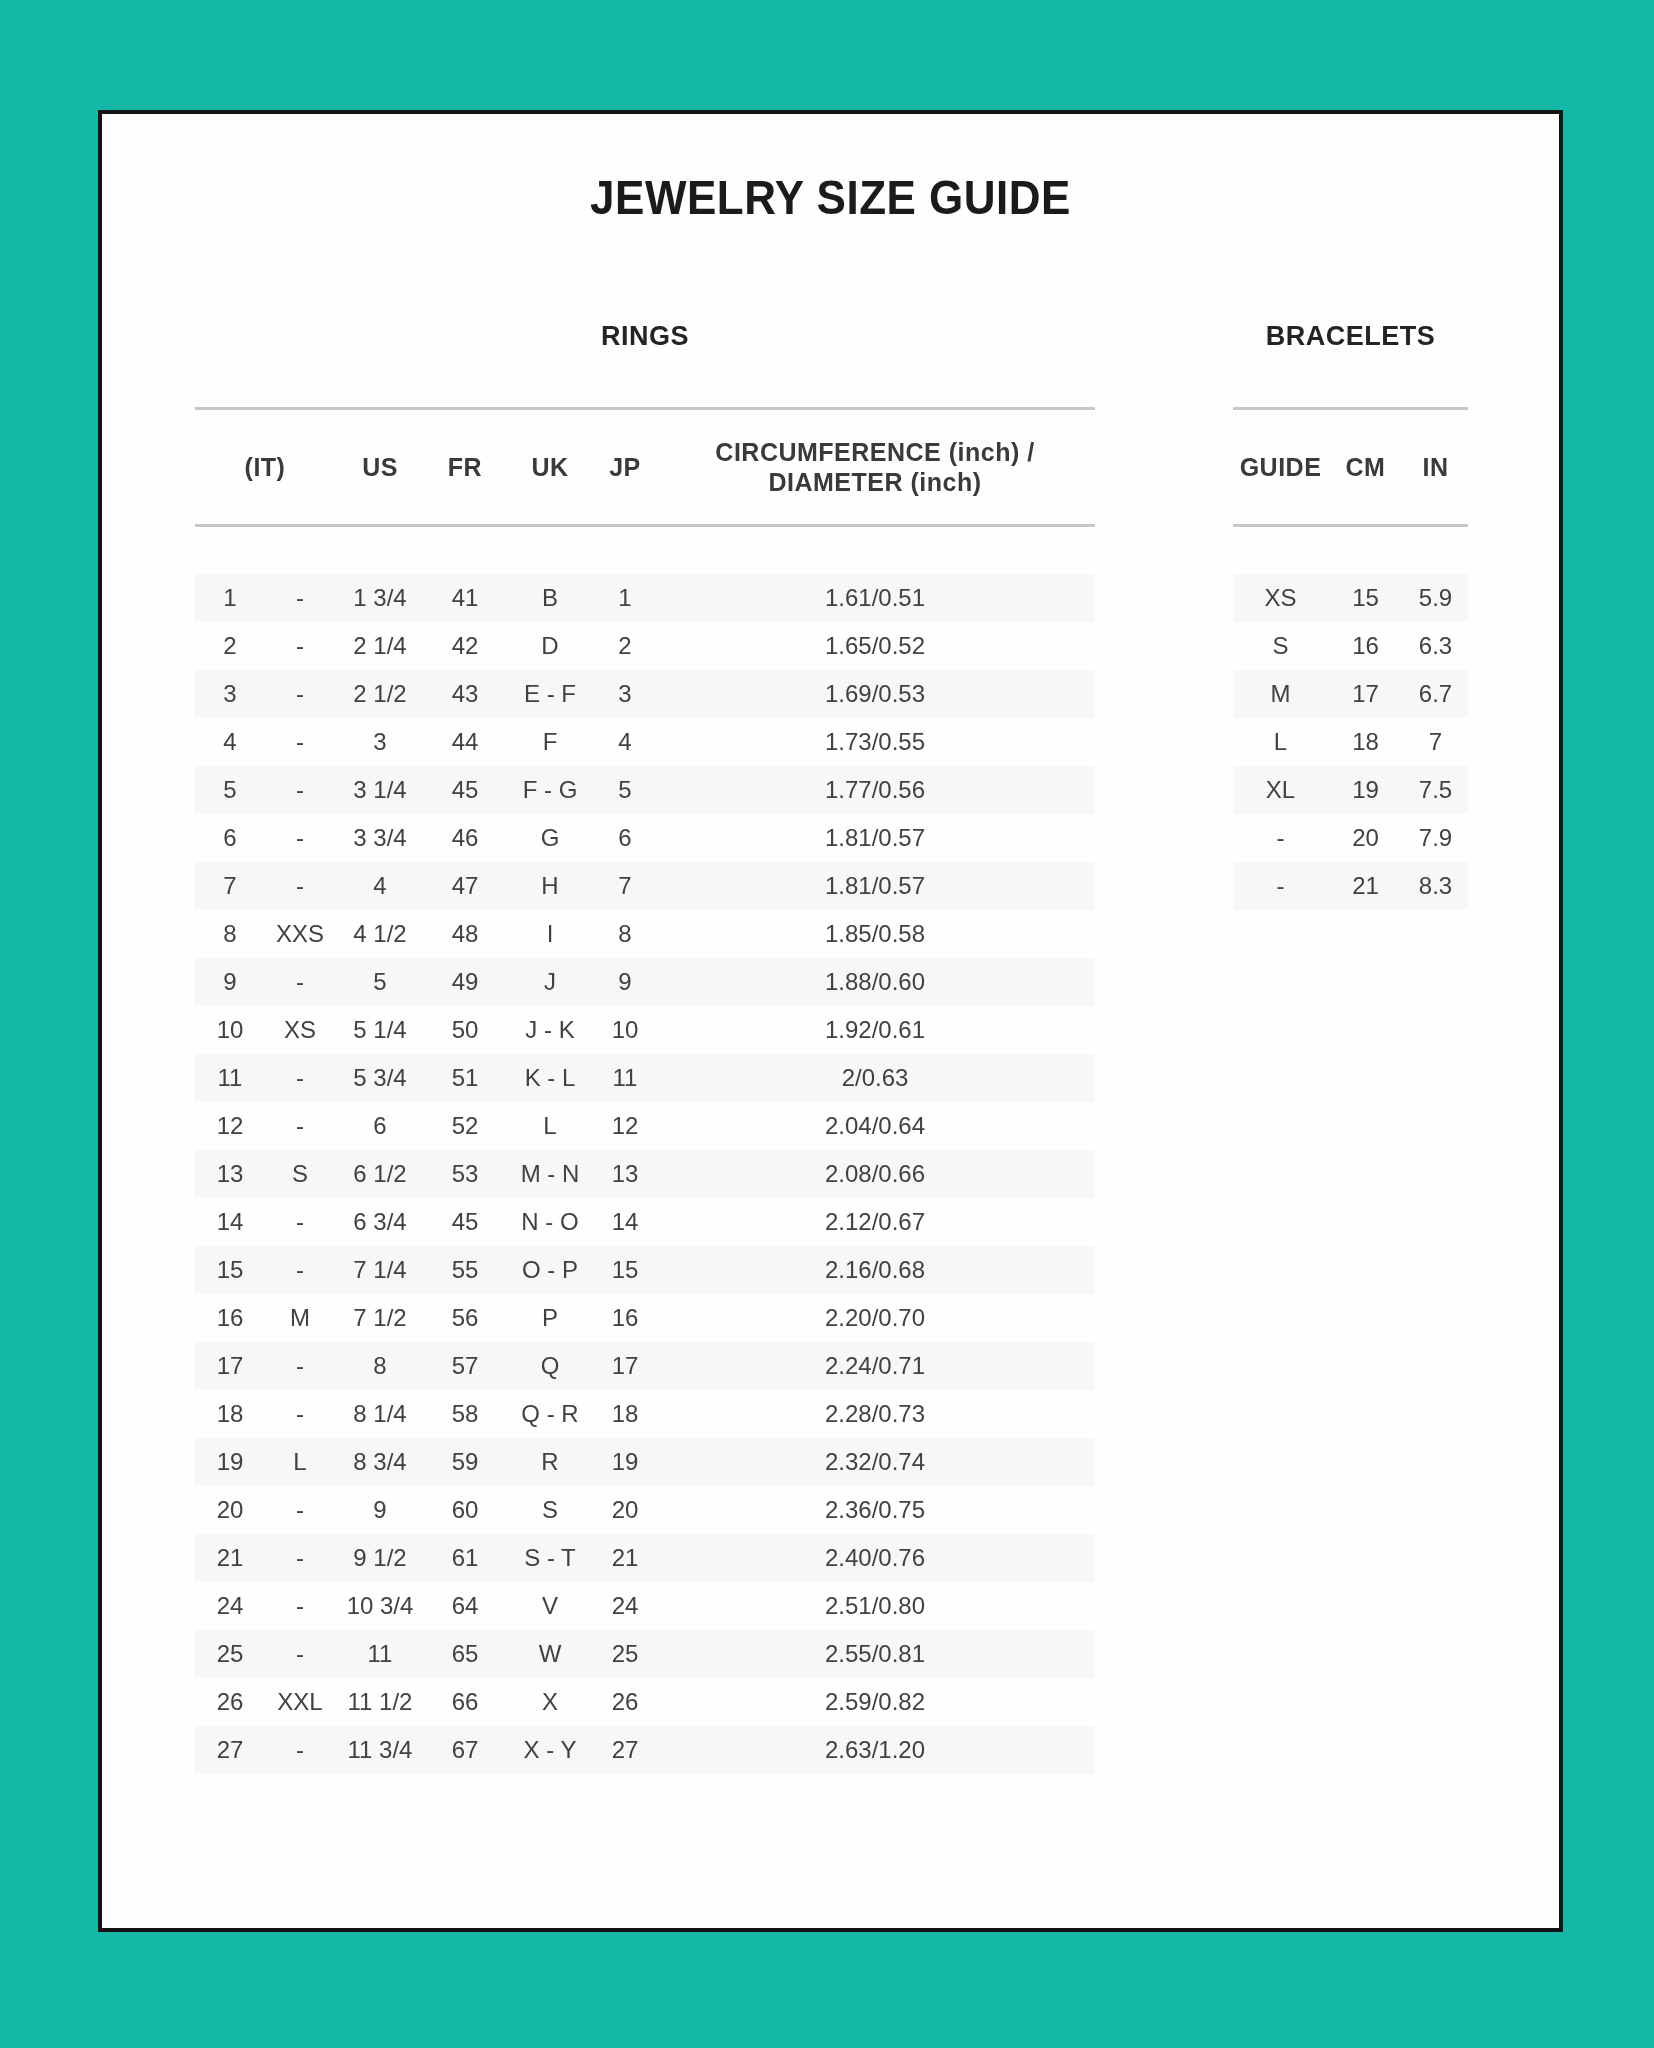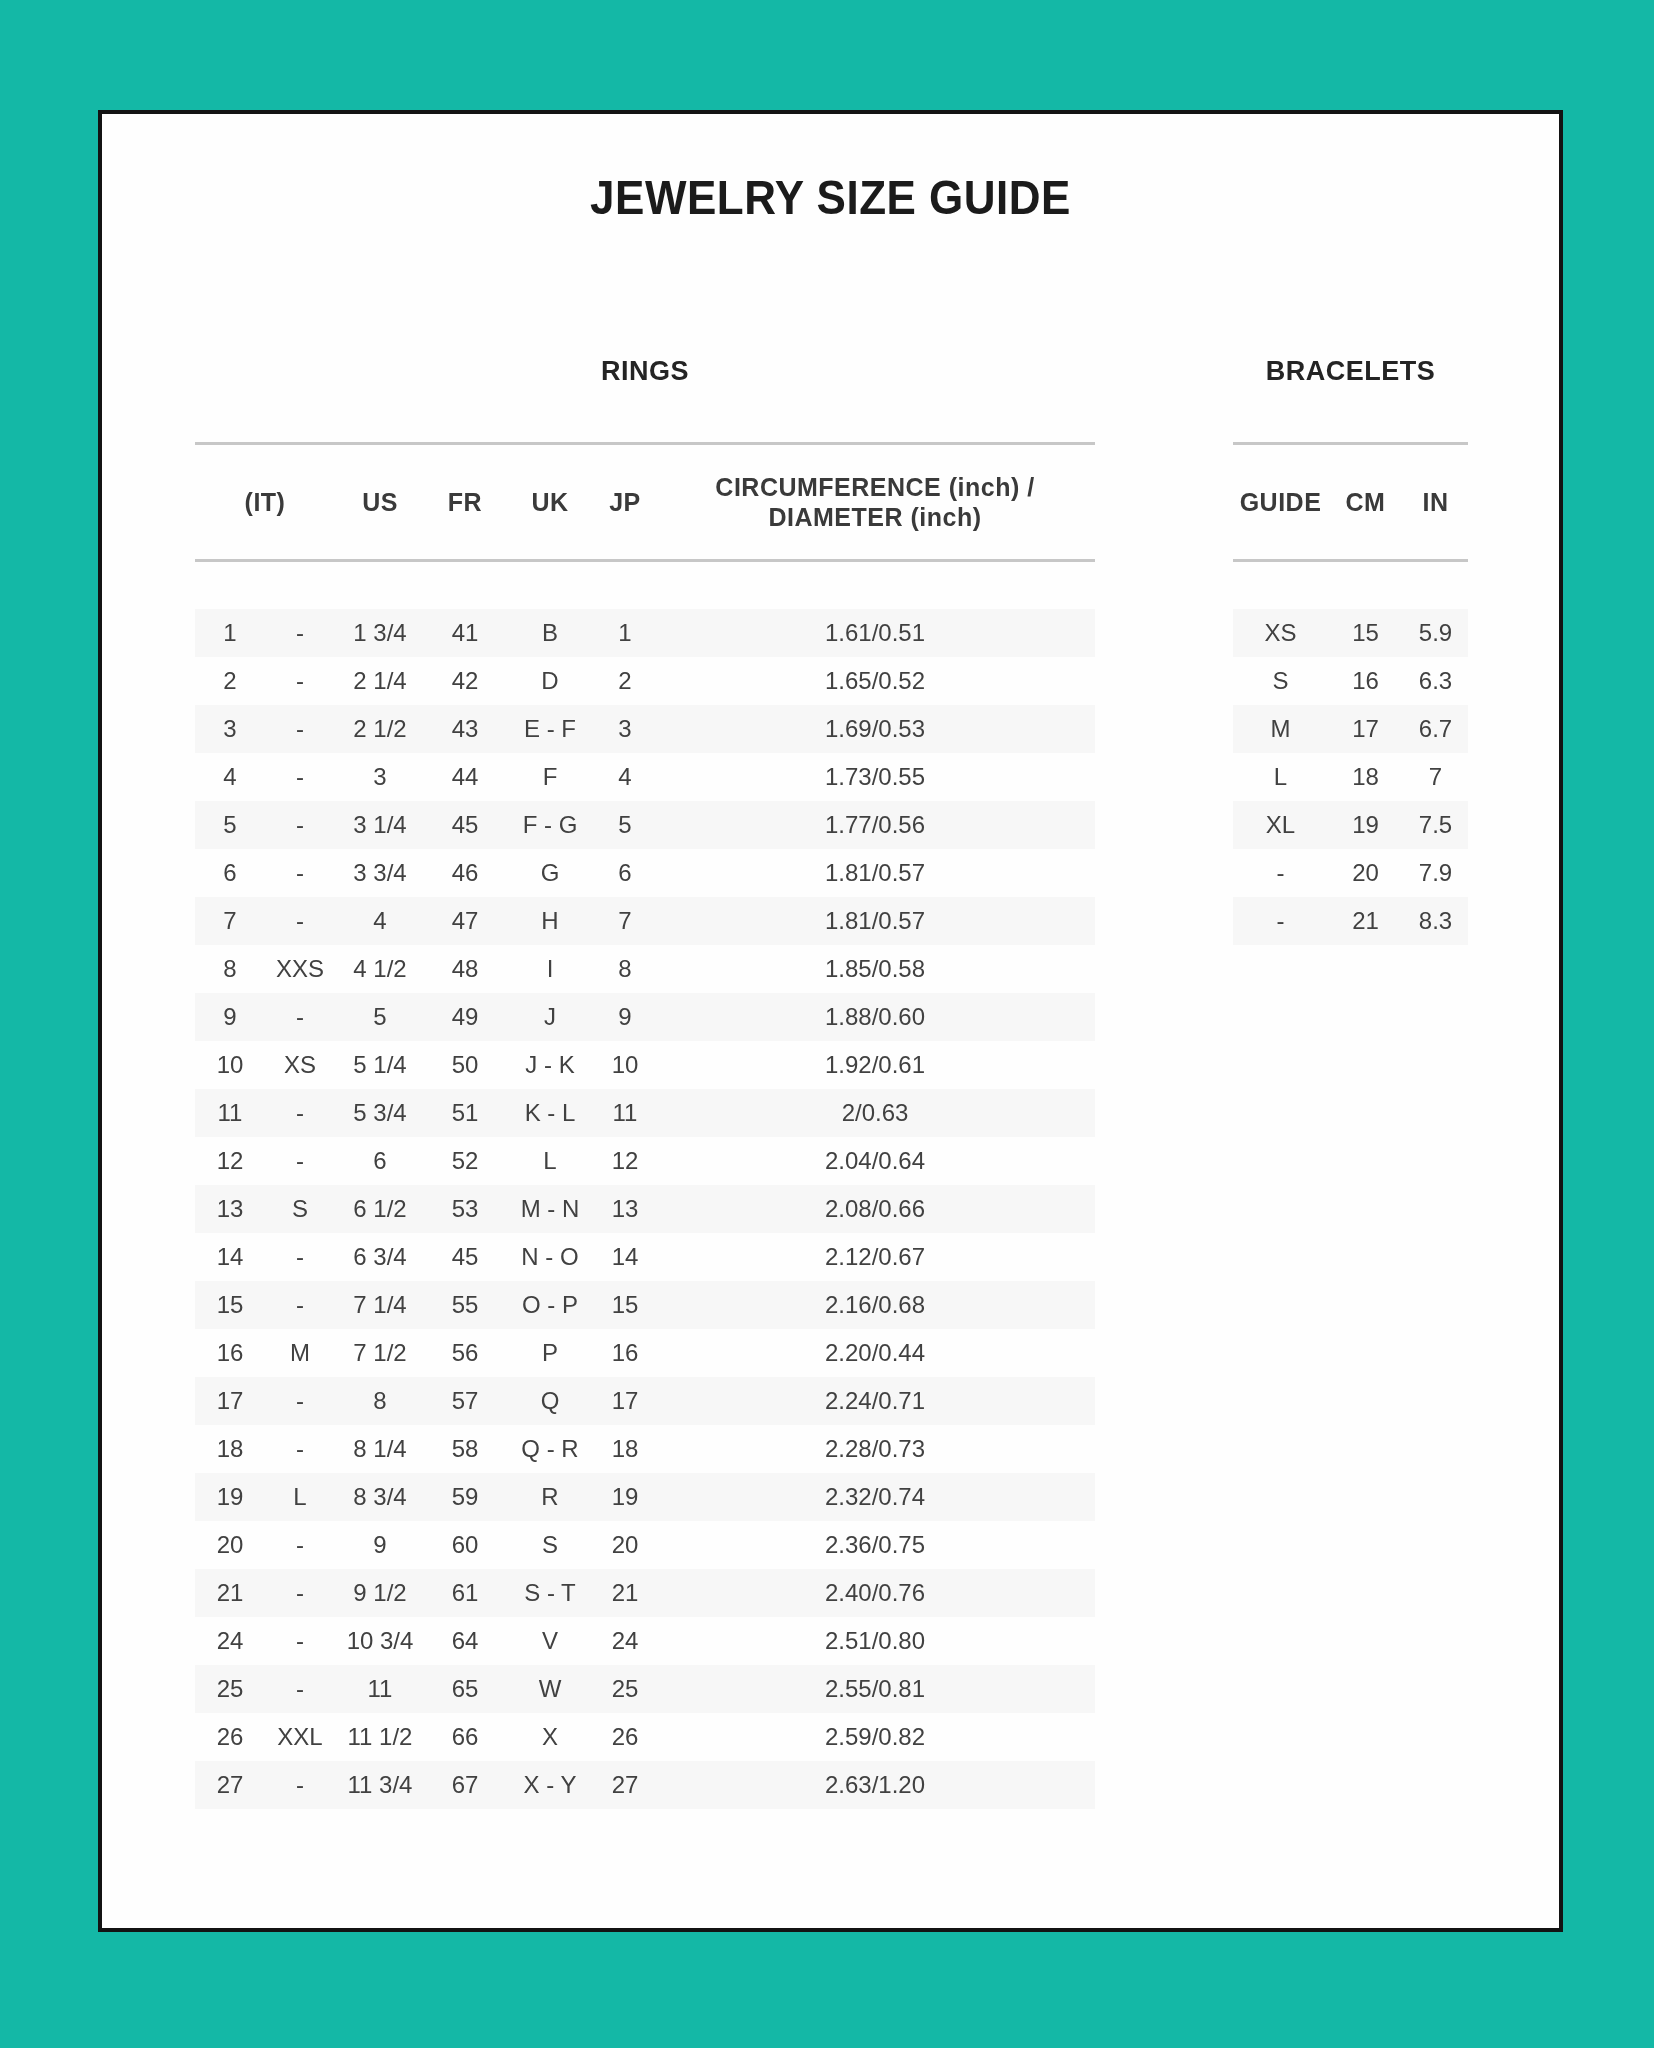--- a/index.html
+++ b/index.html
@@ -24,21 +24,21 @@
     position: absolute;
     left: 98px; right: 91px; top: 170px;
     text-align: center;
     font-size: 44px;
     font-weight: bold;
     letter-spacing: 0.5px;
     color: #1b1b1b;
     line-height: 56px;
     transform: scaleY(1.08);
   }
-  .section { position: absolute; top: 354px; }
+  .section { position: absolute; top: 319px; }
   .section-rings { left: 195px; width: 900px; }
   .section-bracelets { left: 1233px; width: 235px; }
   .section-heading {
     text-align: center;
     font-size: 27px;
     font-weight: bold;
     letter-spacing: 0.5px;
     color: #242424;
     line-height: 34px;
     height: 34px;
@@ -253,21 +253,21 @@
           <td>15</td>
           <td>2.16/0.68</td>
         </tr>
           <tr>
           <td>16</td>
           <td>M</td>
           <td>7 1/2</td>
           <td>56</td>
           <td>P</td>
           <td>16</td>
-          <td>2.20/0.44</td>
+          <td>2.20/0.70</td>
         </tr>
           <tr>
           <td>17</td>
           <td>-</td>
           <td>8</td>
           <td>57</td>
           <td>Q</td>
           <td>17</td>
           <td>2.24/0.71</td>
         </tr>

